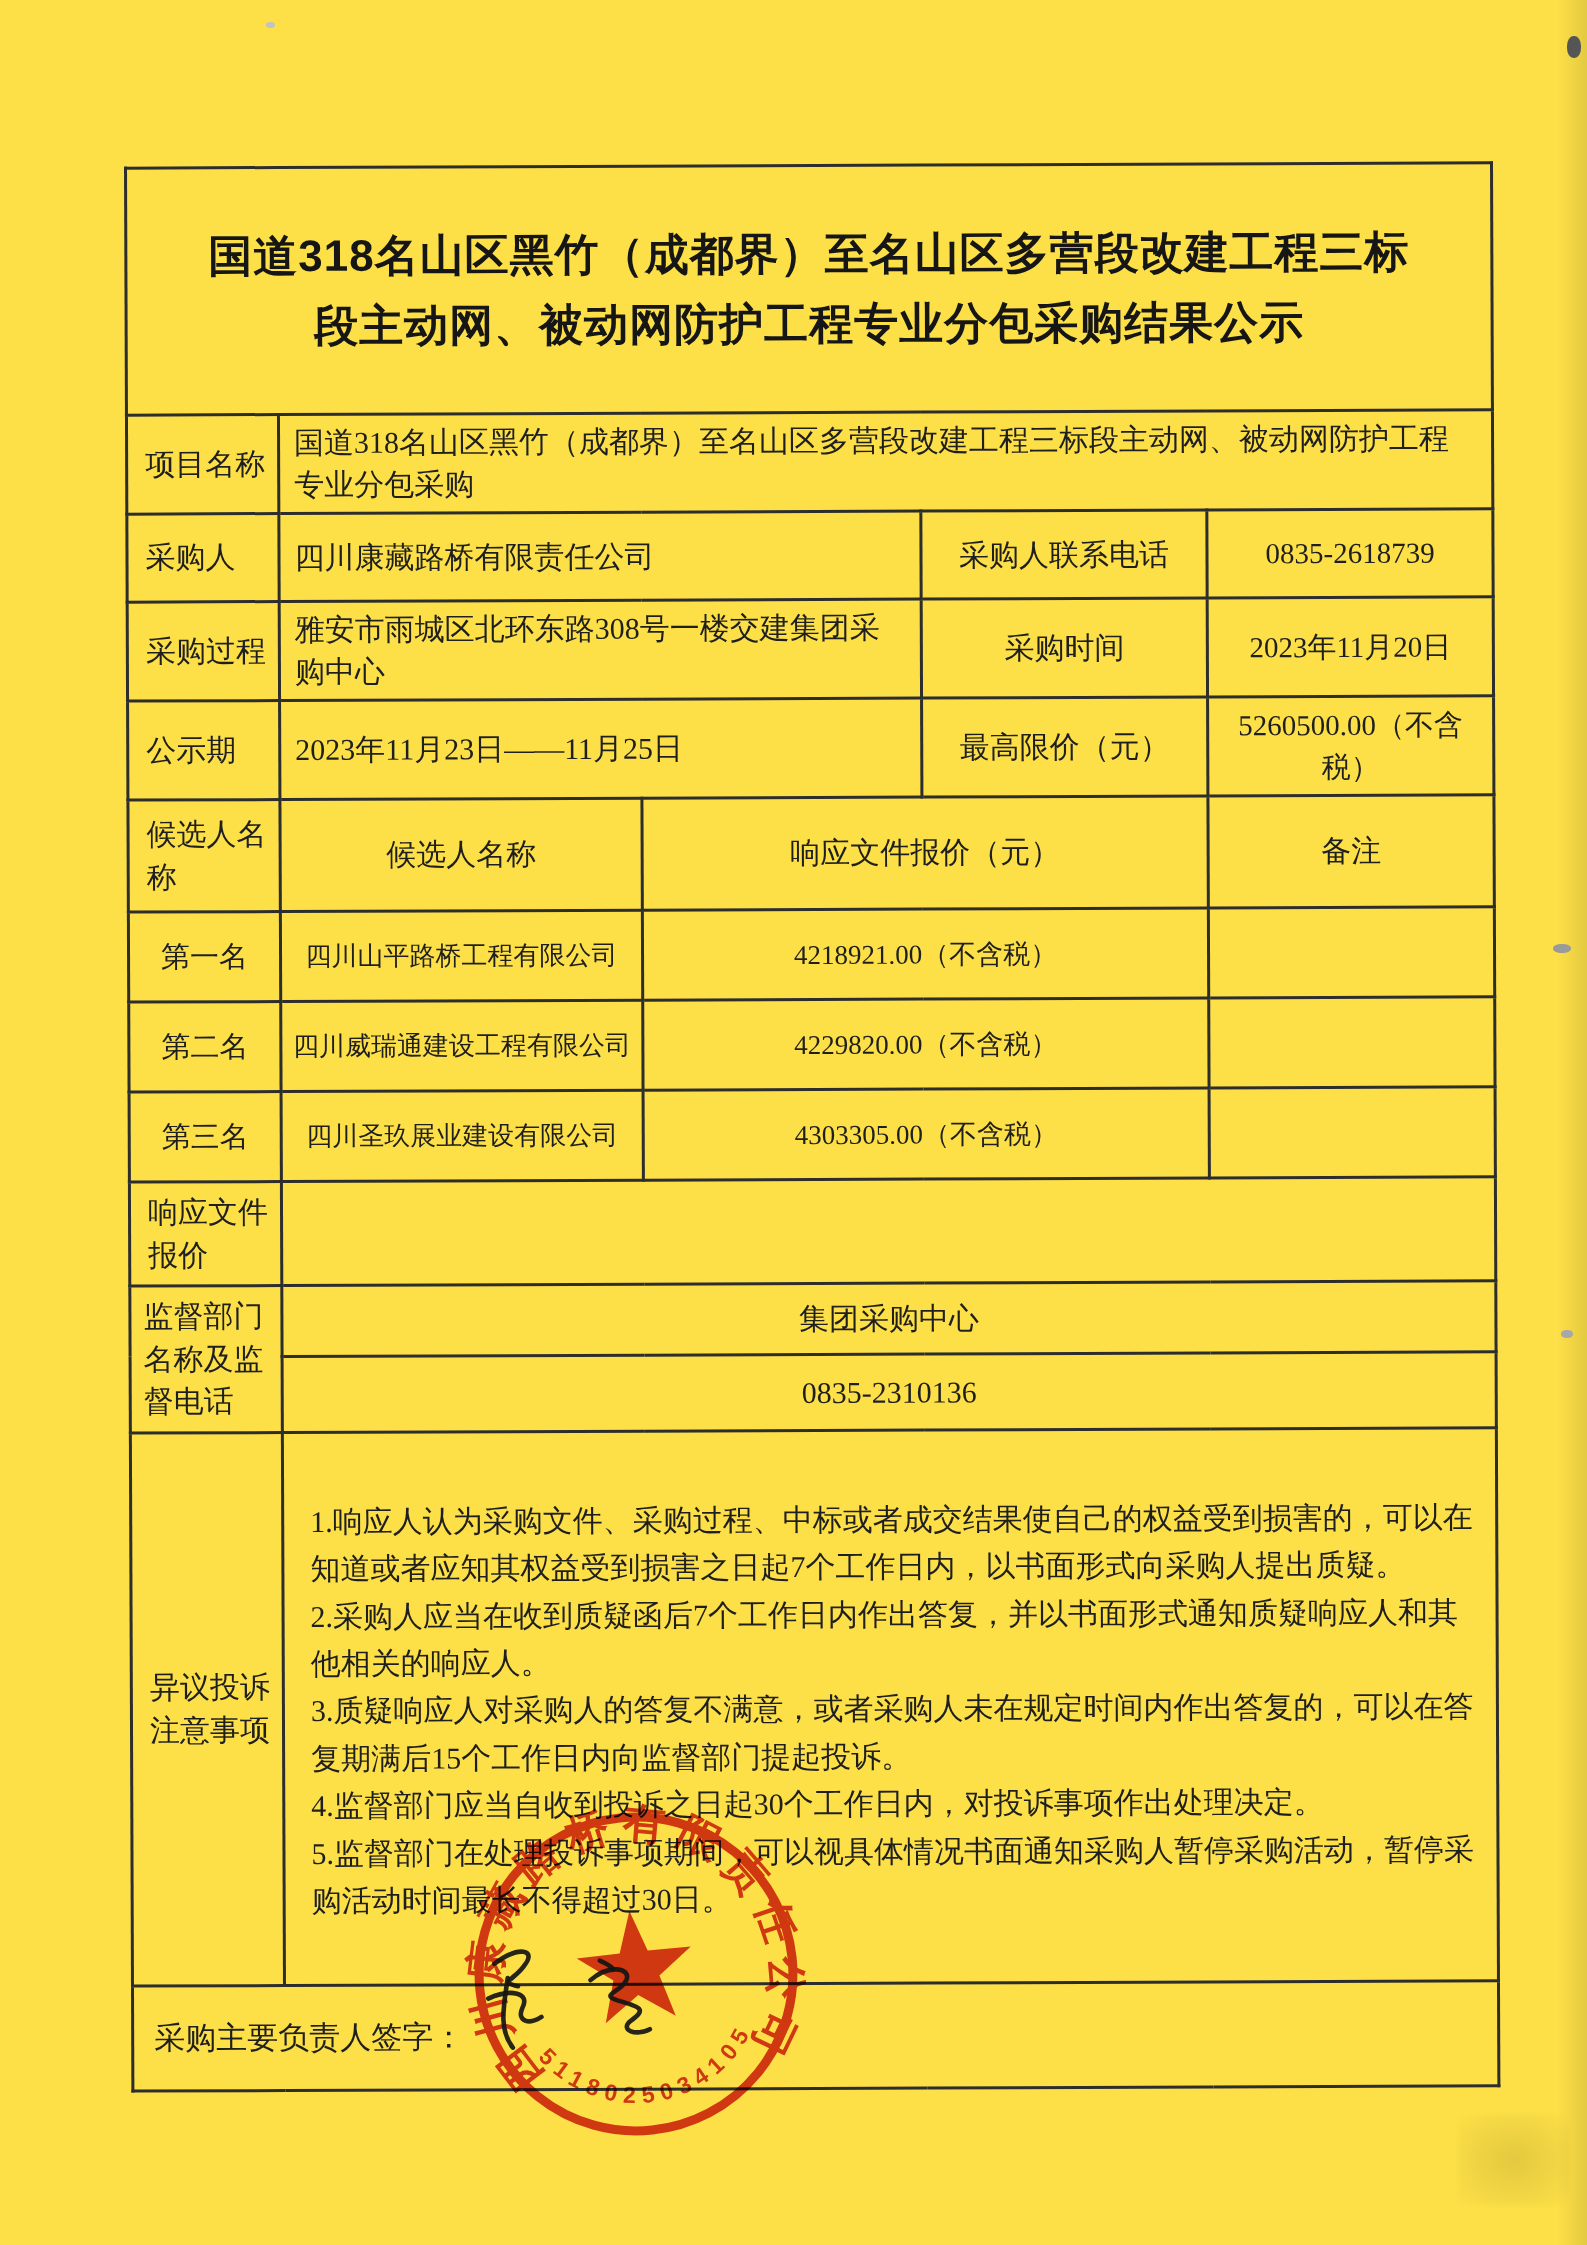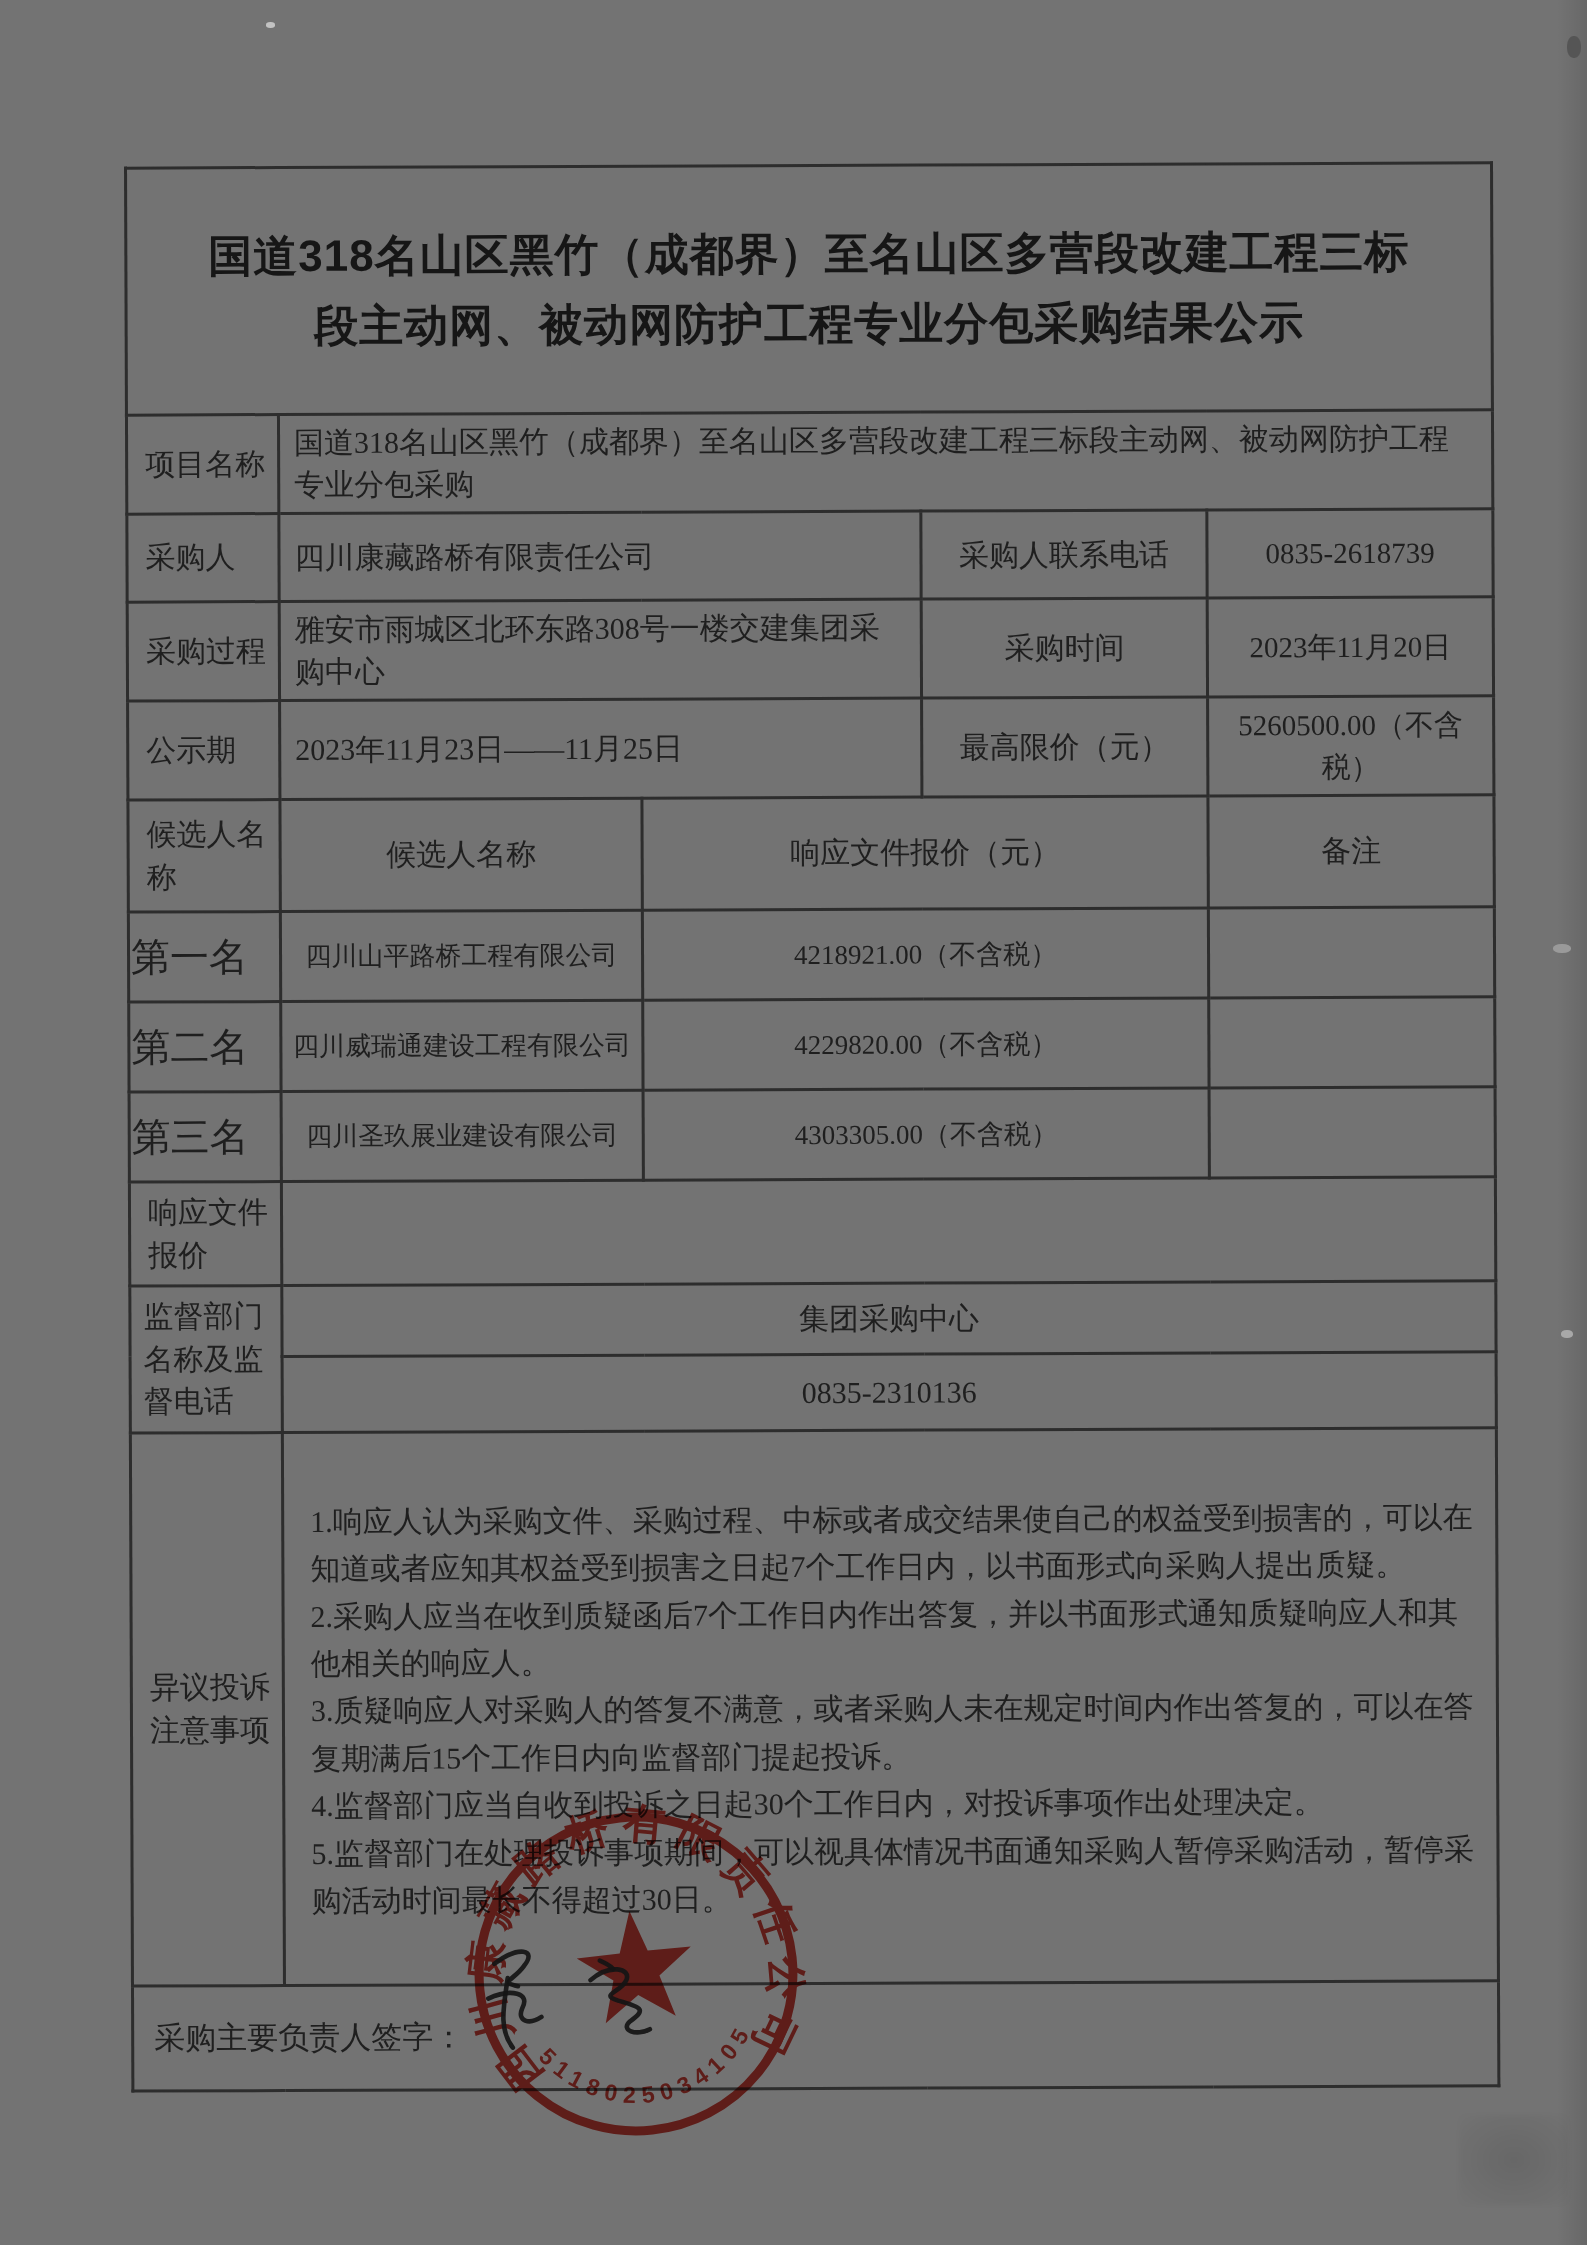--- a/index.html
+++ b/index.html
@@ -1,18 +1,18 @@
 <!DOCTYPE html>
 <html><head>
 <meta charset="utf-8">
 <style>
   html,body { margin:0; padding:0; background:#e9e9e9; }
   .page {
     position:relative; width:1587px; height:2245px; margin:0 auto;
-    background:#737373; overflow:hidden;
+    background:#fde047; overflow:hidden;
     font-family:"Liberation Serif","DejaVu Serif",serif; color:#1f1f1f;
   }
   
   .edge-shade { position:absolute; top:0; right:0; width:30px; height:100%;
     background:linear-gradient(to right, rgba(0,0,0,0), rgba(0,0,0,0.10)); }
   .corner-smudge { position:absolute; right:18px; bottom:40px; width:110px; height:90px;
     background:radial-gradient(ellipse at center, rgba(0,0,0,0.10), rgba(0,0,0,0)); filter:blur(2px); }
   .speck { position:absolute; background:#6f6f6f; border-radius:45%; }
   .speck.s1 { right:6px; top:36px;  width:14px; height:22px; background:#555; }
   .speck.s2 { right:16px; top:944px; width:18px; height:9px;  background:#9a9a9a; }
@@ -28,21 +28,21 @@
   .title-cell { height:224px; text-align:center; padding:10px 60px;
     font-family:"Liberation Sans","DejaVu Sans",sans-serif; }
   .title-line { font-size:44px; font-weight:700; line-height:1.6; letter-spacing:1px; color:#161616; }
 
   .lbl   { font-size:30px; line-height:1.42; padding:8px 12px 8px 17px; }
   .lbl.center { padding:8px 12px; }
   .content { font-size:30px; line-height:1.4; padding:6px 14px; text-align:left; }
   .lbl2 { font-size:30px; text-align:center; padding:6px 8px; line-height:1.4; }
   .val  { font-size:29px; text-align:center; padding:6px 12px; line-height:1.45; }
 
-  .cand-rank  { font-size:39px; }
+  .cand-rank  { font-size:29px; text-align:center; }
   .cand-name  { font-size:26px; text-align:center; padding:4px 8px; }
   .cand-price { font-size:27px; text-align:center; }
   .hdr { font-size:30px; text-align:center; }
 
   .objection-cell { padding:30px 22px 26px 26px; }
   .objection-cell p { margin:0; font-size:30px; line-height:1.58; text-align:left; }
 
   .sign-cell { font-size:31px; padding:10px 10px 10px 20px; }
   .sign-label { display:inline-block; }
 

